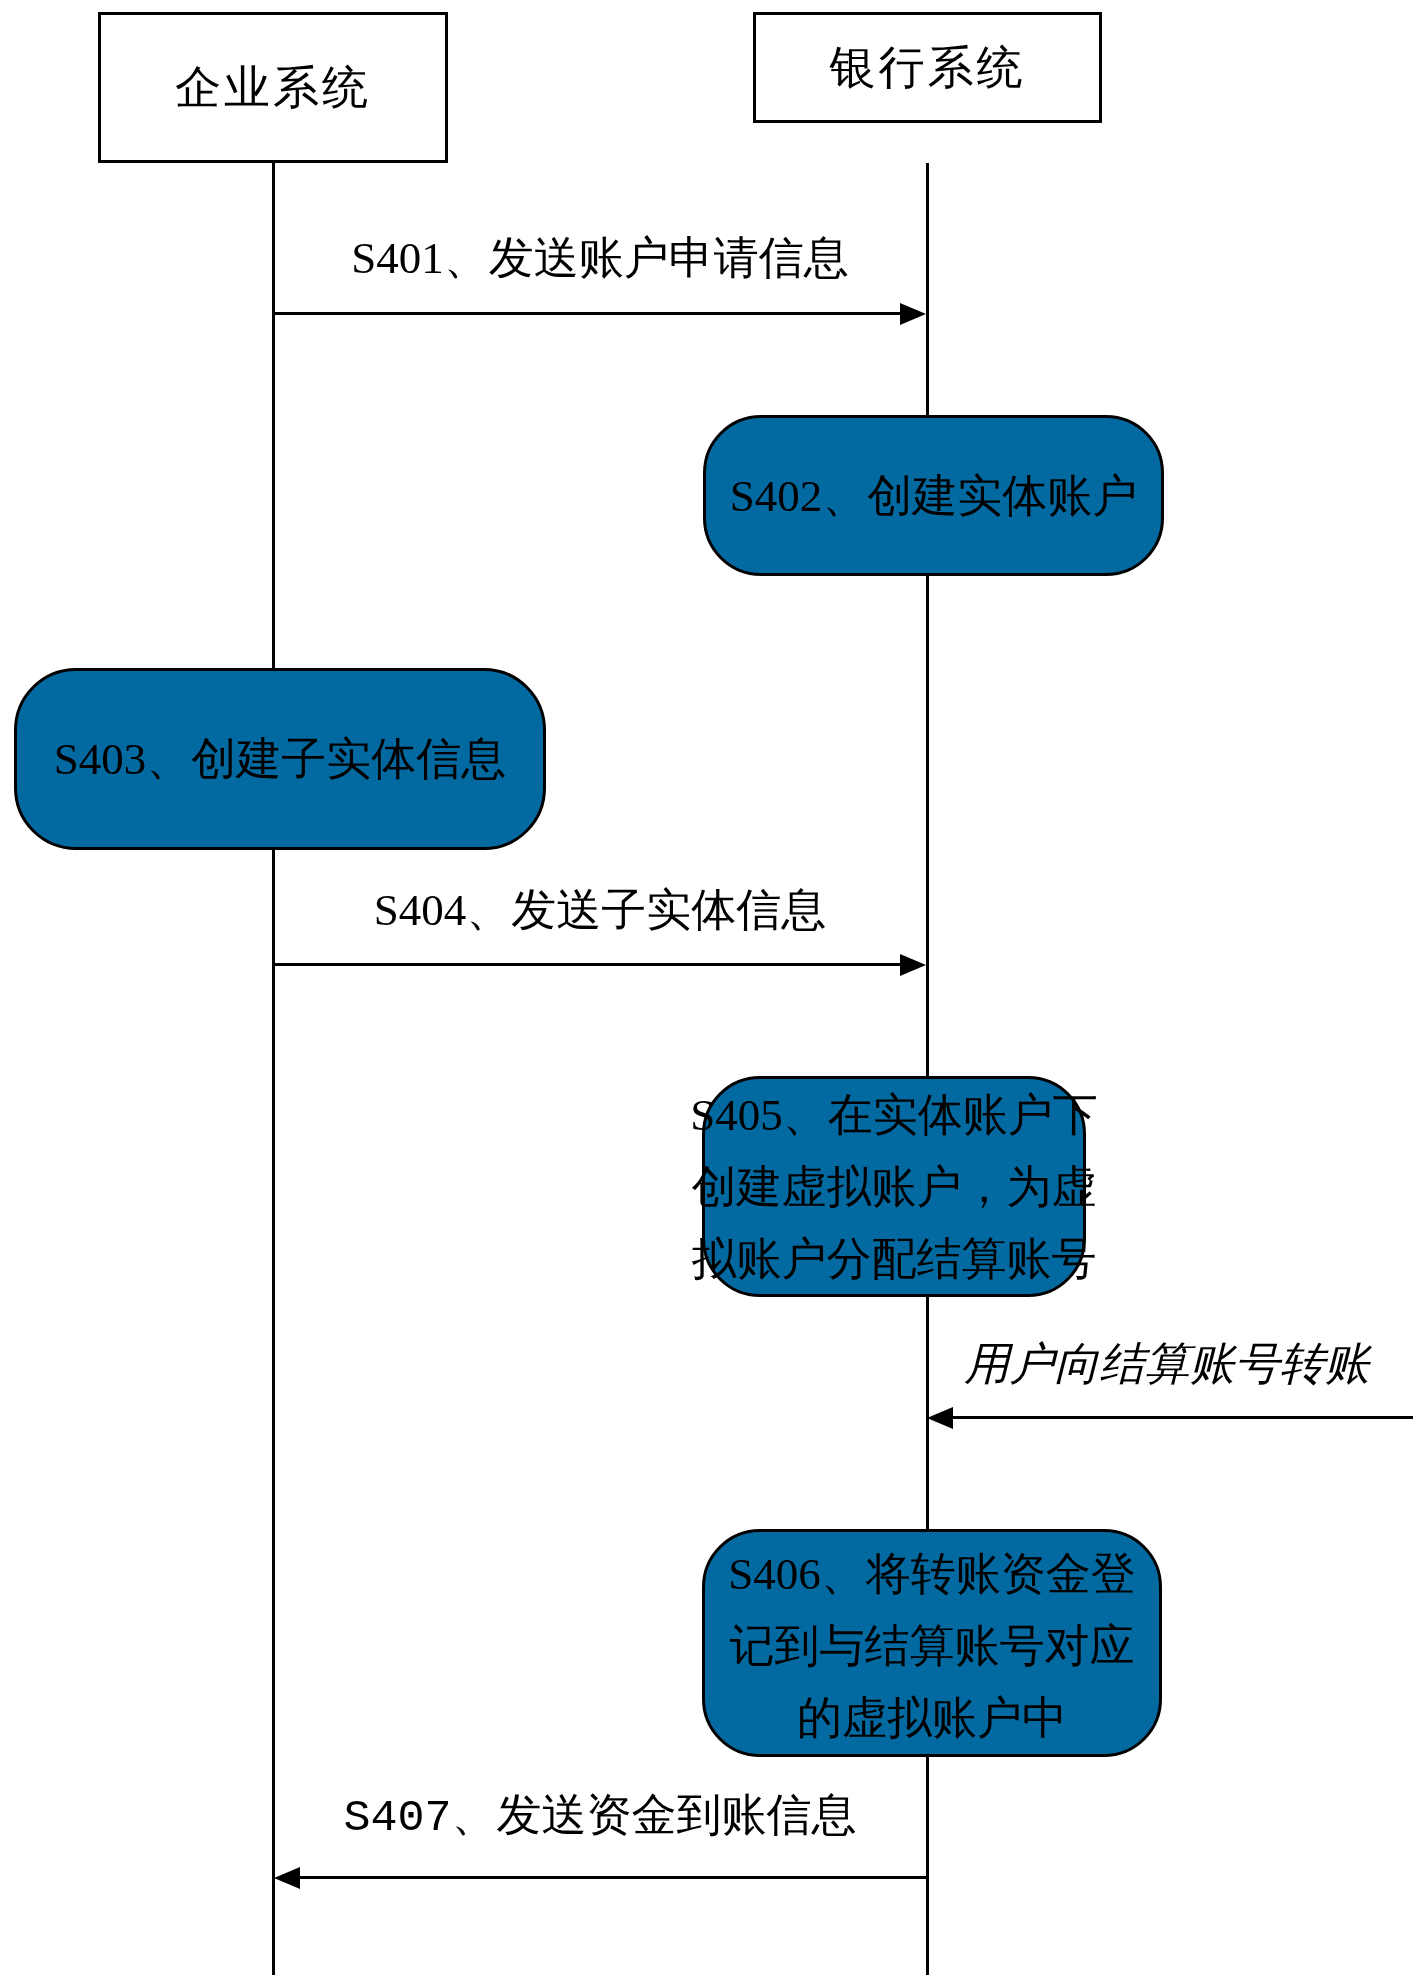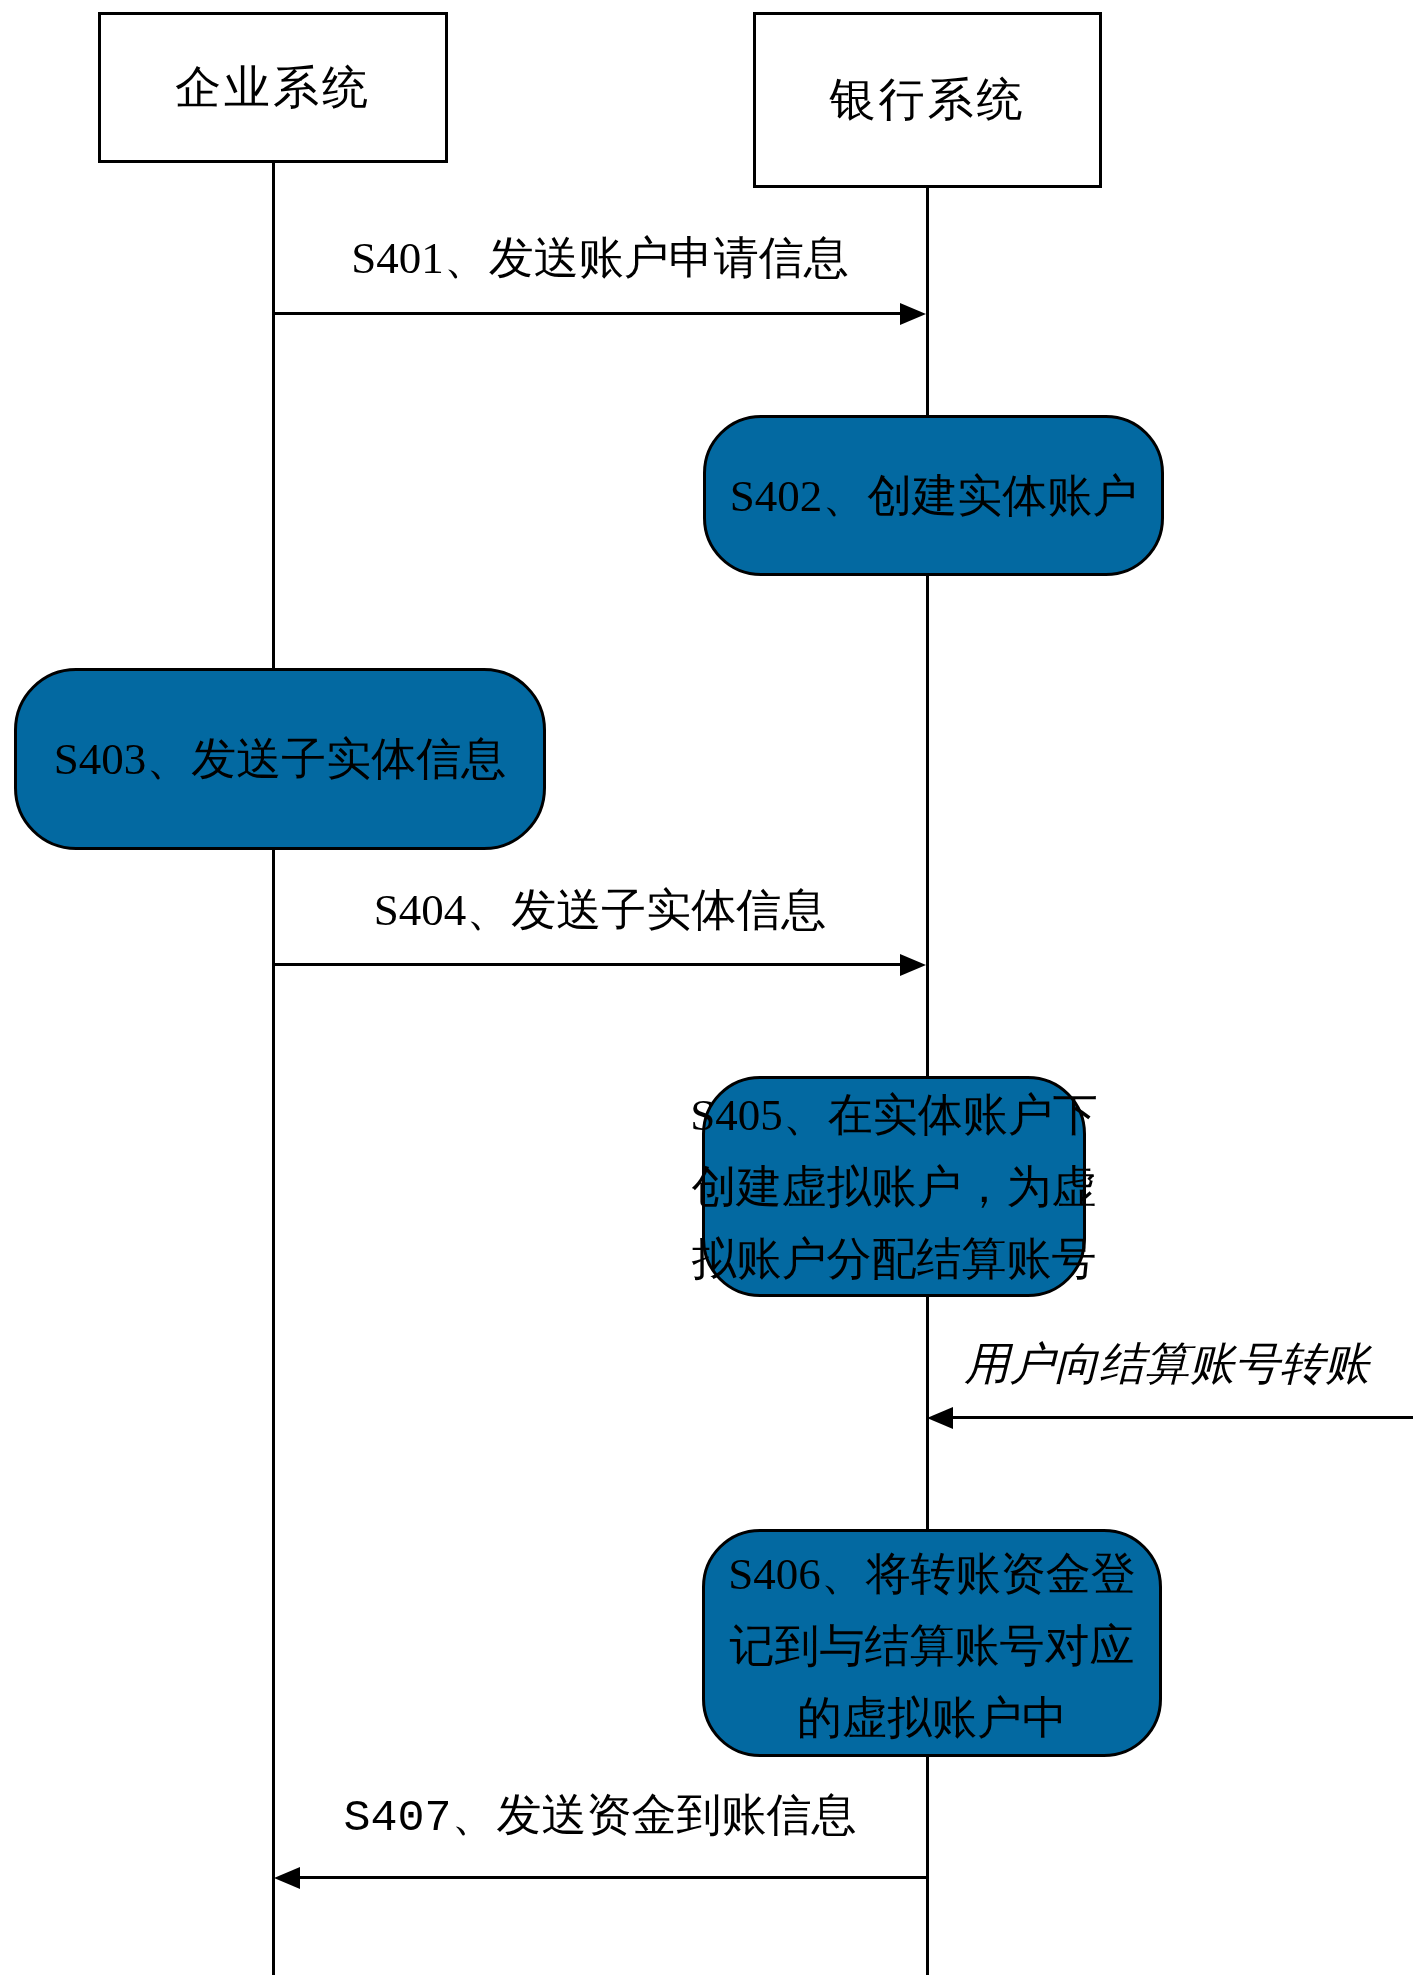--- a/index.html
+++ b/index.html
@@ -6,21 +6,21 @@
   .canvas{
     position:relative;width:1413px;height:1984px;background:#ffffff;
     font-family:"Liberation Serif","DejaVu Serif",serif;color:#000;overflow:hidden;
   }
   .actor{
     position:absolute;box-sizing:border-box;border:3px solid #000;background:#fff;
     display:flex;align-items:center;justify-content:center;
     font-size:46px;letter-spacing:3px;white-space:nowrap;
   }
   .actor-enterprise{left:98px;top:12px;width:350px;height:151px;}
-  .actor-bank{left:753px;top:12px;width:349px;height:176px;}
+  .actor-bank{left:753px;top:12px;width:349px;height:111px;}
   .lifeline{position:absolute;width:3px;background:#000;top:163px;height:1812px;}
   .lifeline-enterprise{left:272px;}
   .lifeline-bank{left:926px;}
   .msg-label{
     position:absolute;text-align:center;font-size:45px;white-space:nowrap;line-height:56px;
   }
   .label-s401{left:274px;top:230px;width:652px;}
   .label-s404{left:274px;top:882px;width:652px;}
   .label-user{left:927px;top:1336px;width:480px;font-style:italic;}
   .label-s407{left:274px;top:1791px;width:652px;font-family:Liberation Mono, monospace;}
@@ -70,21 +70,21 @@
 
   <div class="msg-label label-s401">S401、发送账户申请信息</div>
   <div class="hline line-s401"></div>
   <div class="head-right head-s401"></div>
 
   <div class="activity act-s402">
     <span>S402、创建实体账户</span>
   </div>
 
   <div class="activity act-s403">
-    <span>S403、发送子实体信息</span>
+    <span>S403、创建子实体信息</span>
   </div>
 
   <div class="msg-label label-s404">S404、发送子实体信息</div>
   <div class="hline line-s404"></div>
   <div class="head-right head-s404"></div>
 
   <div class="activity act-s405">
     <span>S405、在实体账户下</span>
     <span>创建虚拟账户，为虚</span>
     <span>拟账户分配结算账号</span>

